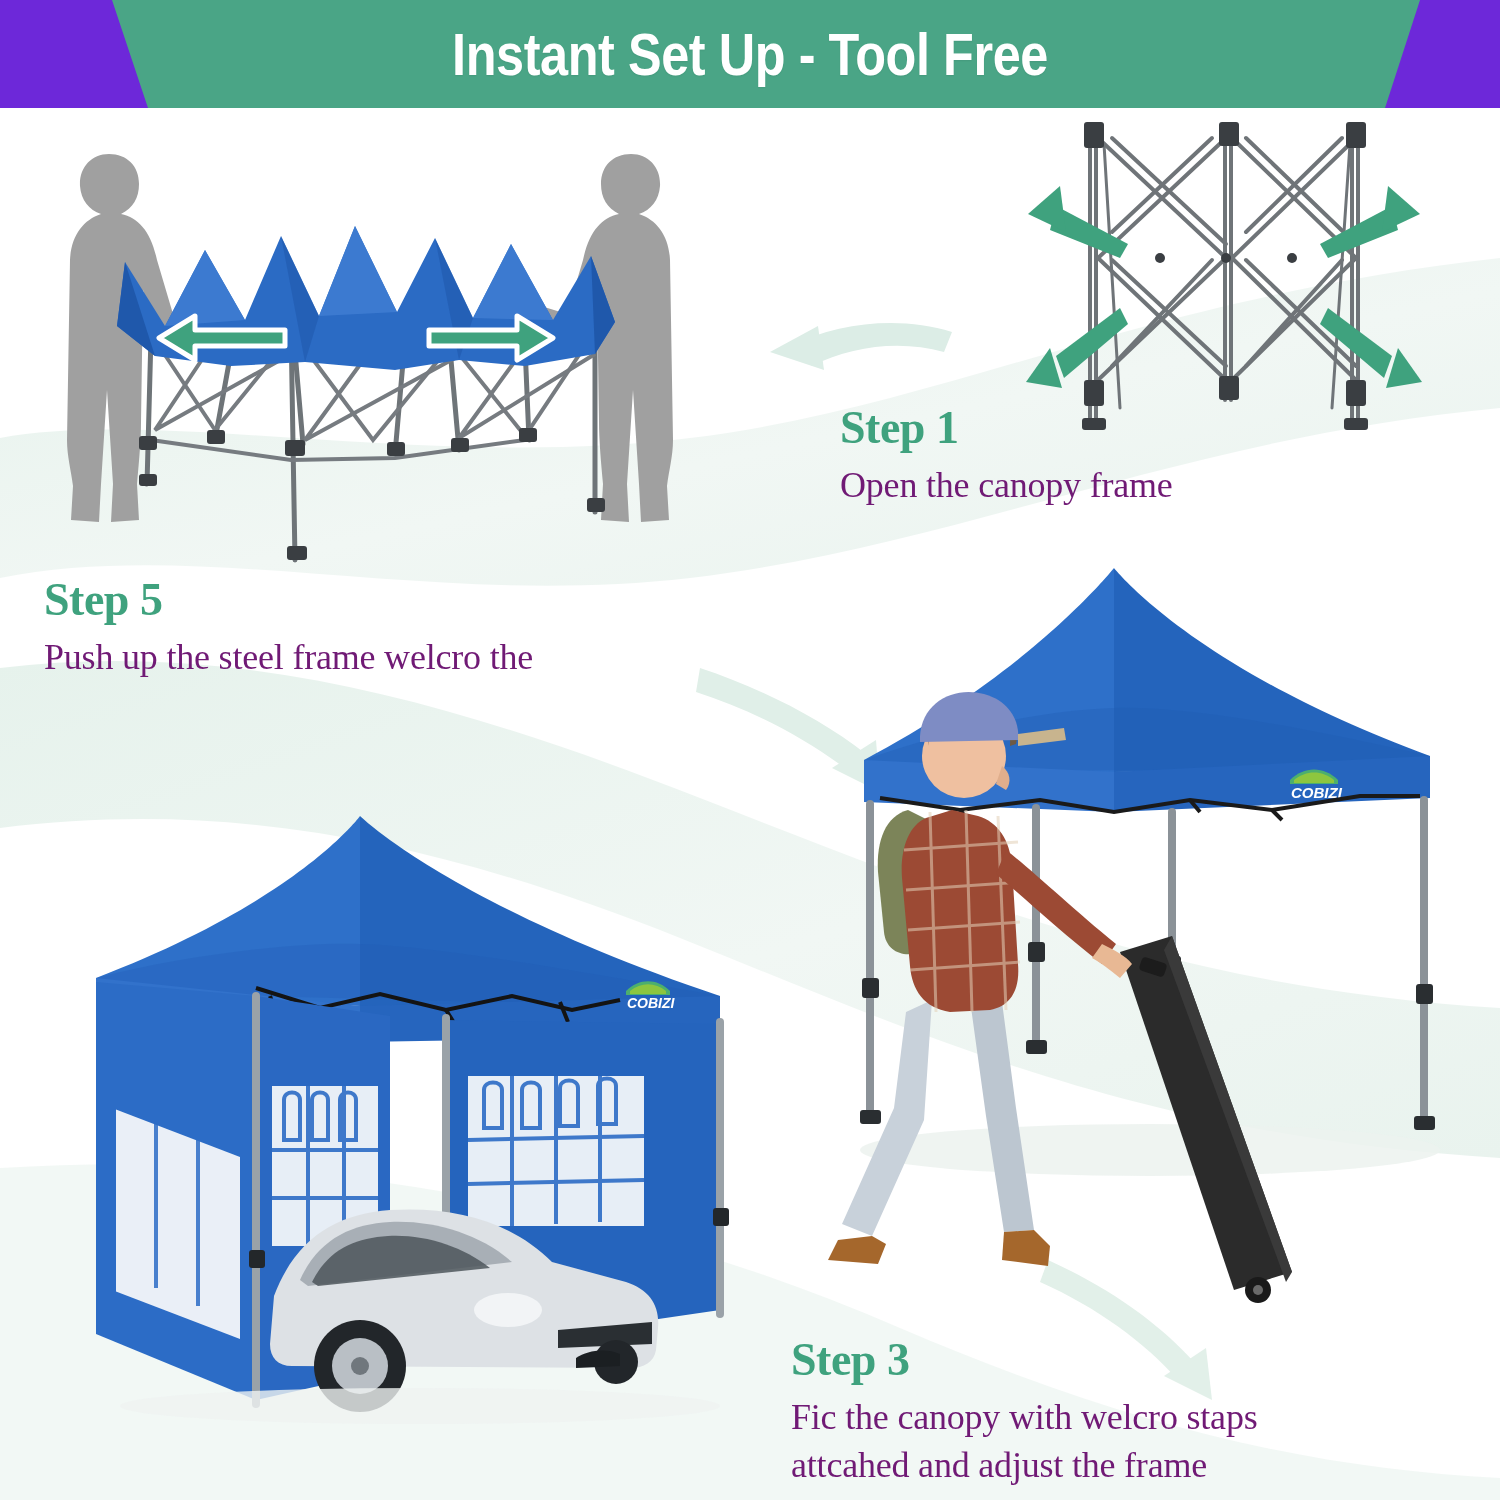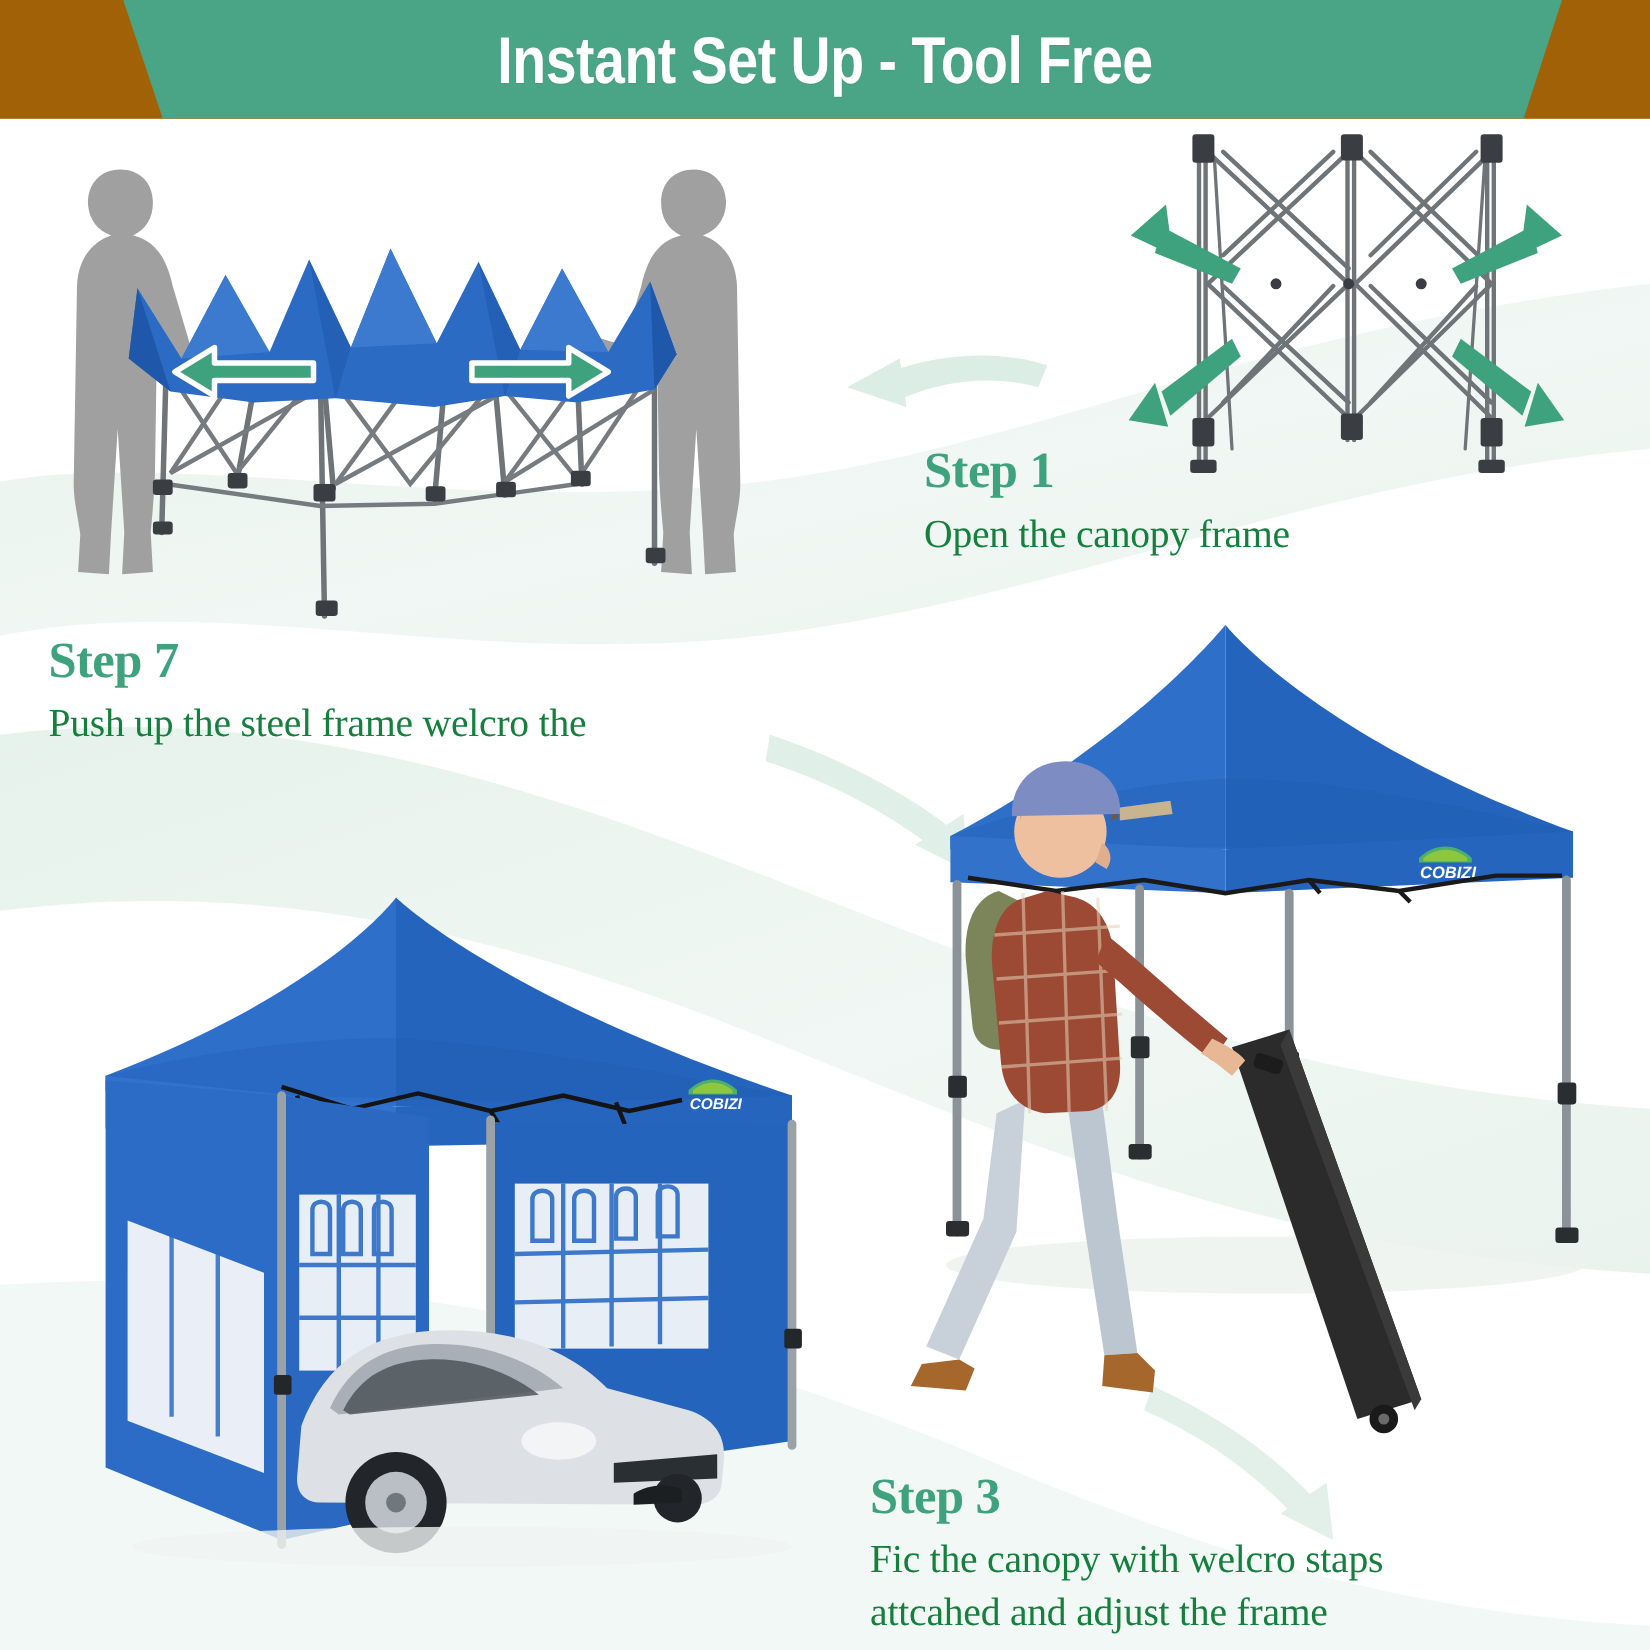--- a/index.html
+++ b/index.html
@@ -6,21 +6,21 @@
   html,body { width:1500px; height:1500px; overflow:hidden; }
   body {
     font-family:"Liberation Sans","DejaVu Sans",sans-serif;
     background:#ffffff;
     position:relative;
   }
 
   
   .header {
     position:absolute; left:0; top:0; width:1500px; height:108px;
-    background:#a16207; overflow:hidden;
+    background:#6d28d9; overflow:hidden;
   }
   .header-band {
     position:absolute; left:0; top:0; width:1500px; height:108px;
     background:#4AA586;
     clip-path:polygon(112px 0, 1420px 0, 1385px 108px, 148px 108px);
   }
   .header-title {
     position:absolute; left:0; top:0; width:1500px; height:108px;
     display:flex; align-items:center; justify-content:center;
     color:#ffffff; font-size:60px; font-weight:bold;
@@ -33,21 +33,21 @@
   
   .bg { position:absolute; left:0; top:108px; width:1500px; height:1392px; overflow:hidden; }
 
   
   .step-block { position:absolute;font-family:Liberation Serif, serif; }
   .step-label {
     color:#3FA27E; font-size:46px; font-weight:bold; line-height:1.05;
     letter-spacing:-0.5px;
   }
   .step-desc {
-    color:#15803d; font-size:36px; line-height:1.32; margin-top:10px;
+    color:#701a75; font-size:36px; line-height:1.32; margin-top:10px;
     letter-spacing:-0.2px;
   }
   #step1-block { left:840px; top:404px; width:430px; }
   #step2-block { left:44px; top:576px; width:600px; }
   #step3-block { left:791px; top:1336px; width:570px; }
 
   
   .illus { position:absolute; }
   #illus-step1 { left:1020px; top:108px;  width:430px; height:340px; }
   #illus-step2 { left:55px;   top:140px;  width:640px; height:430px; }
@@ -407,21 +407,21 @@
     <ellipse cx="360" cy="596" rx="300" ry="18" fill="#EFF3F1" opacity=".8"></ellipse>
   </svg>
 </div>
 
 <div class="step-block" id="step1-block">
   <div class="step-label">Step 1</div>
   <div class="step-desc">Open the canopy frame</div>
 </div>
 
 <div class="step-block" id="step2-block">
-  <div class="step-label">Step 7</div>
+  <div class="step-label">Step 5</div>
   <div class="step-desc">
     <span>Push up the steel frame welcro the</span><br>
   </div>
 </div>
 
 <div class="step-block" id="step3-block">
   <div class="step-label">Step 3</div>
   <div class="step-desc">
     <span>Fic the canopy with welcro staps</span><br>
     <span>attcahed and adjust the frame</span>

